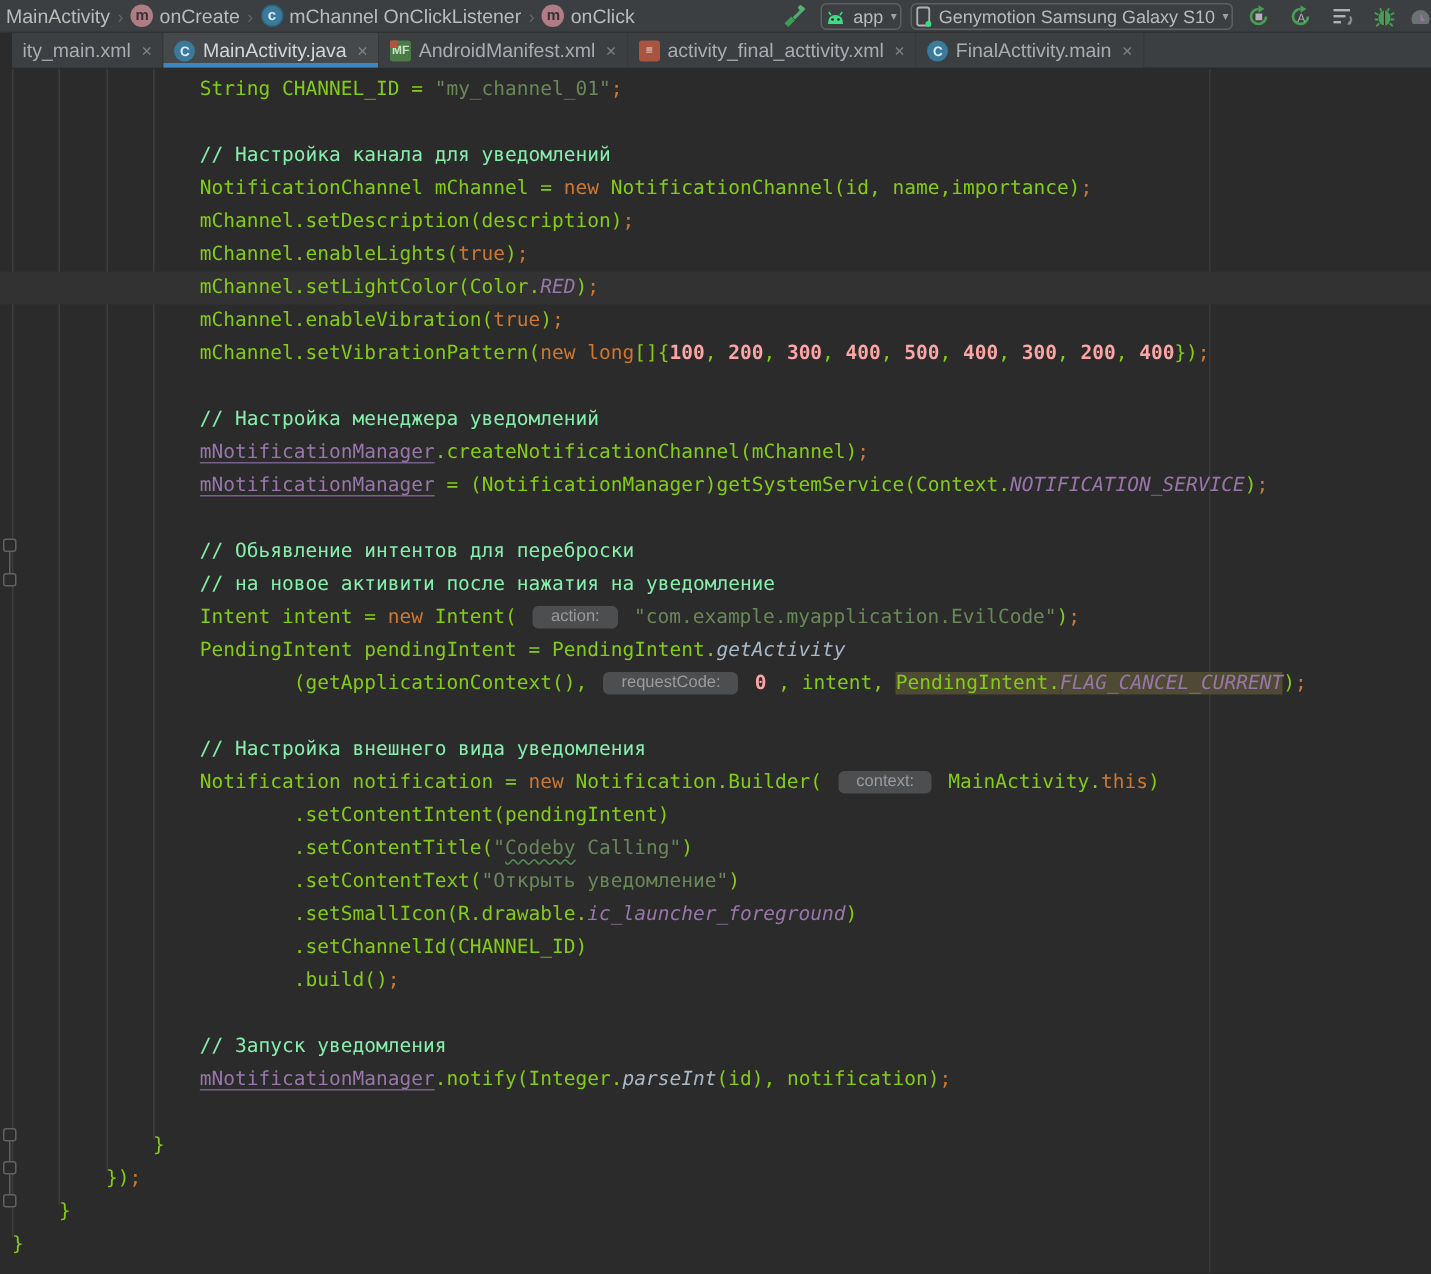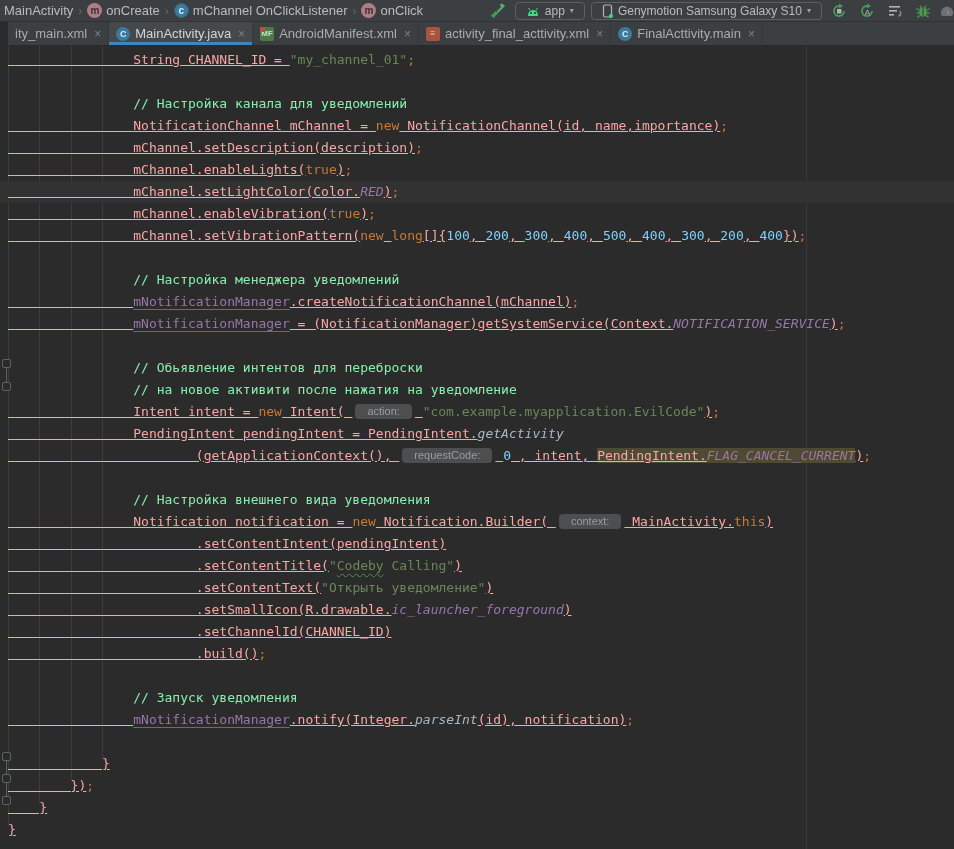--- a/index.html
+++ b/index.html
@@ -13,21 +13,21 @@
   #crumbs { display:flex; align-items:center; height:22px; padding-left:2px; white-space:nowrap; }
   .crumb { display:flex; align-items:center; gap:4px; color:#BBBBBB; font-size:13px; padding:0 2px; cursor:default;}
   .crumb-sep { color:#63666A; font-size:12px; padding:0 3px; }
   .mini-ico { width:15px; height:15px; border-radius:50%; display:inline-flex;
               align-items:center; justify-content:center; font-size:10px; font-weight:bold; }
   .ico-method { background:#B07C86; color:#3C2F33; }
   .ico-class  { background:#3C7A9C; color:#D8ECF5; border:1px solid #2F637F;}
   #topbar-right { margin-left:auto; display:flex; align-items:center; gap:6px; padding-right:0px; height:22px;}
   .tool-btn { width:22px; height:20px; display:flex; align-items:center; justify-content:center; cursor:pointer; }
   .combo { display:flex; align-items:center; gap:5px; height:18px; border:1px solid #5E6060;
-           border-radius:4px; padding:0 10px; color:#BBBBBB; font-size:12px; cursor:pointer; background:#3C3F41;}
+           border-radius:4px; padding:0 2px; color:#BBBBBB; font-size:12px; cursor:pointer; background:#3C3F41;}
   .combo .arrow { font-size:8px; color:#9DA0A3; }
   svg { display:block; }
 
   
   #tabbar { position:absolute; top:22px; left:8px; width:954px; height:24px; background:#3C3F41;
             display:flex; align-items:stretch; border-bottom:1px solid #2B2B2B;}
   .tab { display:flex; align-items:center; gap:5px; padding:0 7px; font-size:13px; color:#A9ACB0;
          position:relative; cursor:pointer; background:#3C3F41; border-right:1px solid #353738;}
   .tab.sel { background:#45494B; color:#D3D5D8; }
   .tab.sel::after { content:""; position:absolute; left:0; right:0; bottom:0; height:3px; background:#3E86C0; }
@@ -44,24 +44,24 @@
             overflow:hidden; cursor:text;}
   .iguide { position:absolute; width:1px; background:#3A3C3E; top:0; }
   #margin-guide { position:absolute; left:806px; top:0; bottom:0; width:1px; background:#393939; }
   #code { position:absolute; top:3px; left:8px; right:0;
           font-family:"DejaVu Sans Mono","Liberation Mono",monospace;
           font-size:13px; line-height:22px; white-space:pre; }
   .cl { height:22px; position:relative; }
   .cl.cur::before { content:""; position:absolute; left:-8px; top:0; width:954px; height:22px;
                     background:#323232; z-index:0;}
   .cl > span { position:relative; z-index:1; }
-  .t-d  { color:#fca5a5;text-decoration:underline; }
+  .t-d  { color:#84cc16; }
   .t-k  { color:#CC7832; }
   .t-s  { color:#6A8759; }
-  .t-n  { color:#7dd3fc; }
+  .t-n  { color:#fca5a5;font-weight:bold; }
   .t-c  { color:#86efac;text-align:center; }
   .t-f  { color:#9876AA; text-decoration:underline; text-underline-offset:3px; text-decoration-color:#77618B;}
   .t-sc { color:#9876AA; font-style:italic; }
   .t-sm { color:#A9B7C6; font-style:italic; }
   .t-typo { color:#6A8759; text-decoration:underline wavy #4F8A51; text-decoration-thickness:1px; text-underline-offset:3px;}
   .t-hint { display:inline-block; background:#4C4E50; color:#9A9C9E; border-radius:4px;
             padding:0 12px; margin:0 3px; font-family:"Liberation Sans",sans-serif; font-size:11px;
             line-height:15px; vertical-align:1px;}
   .bg-hl { background:#4E4A33; }
 

